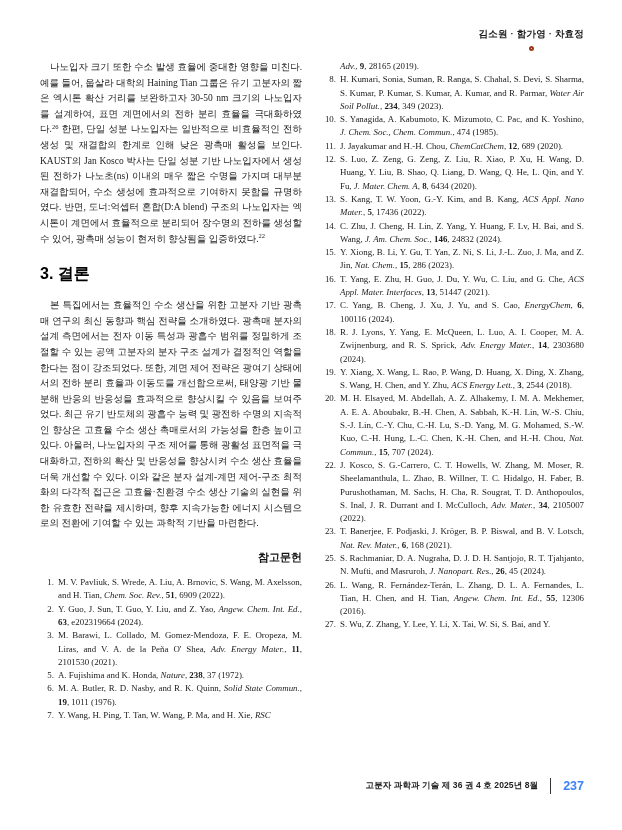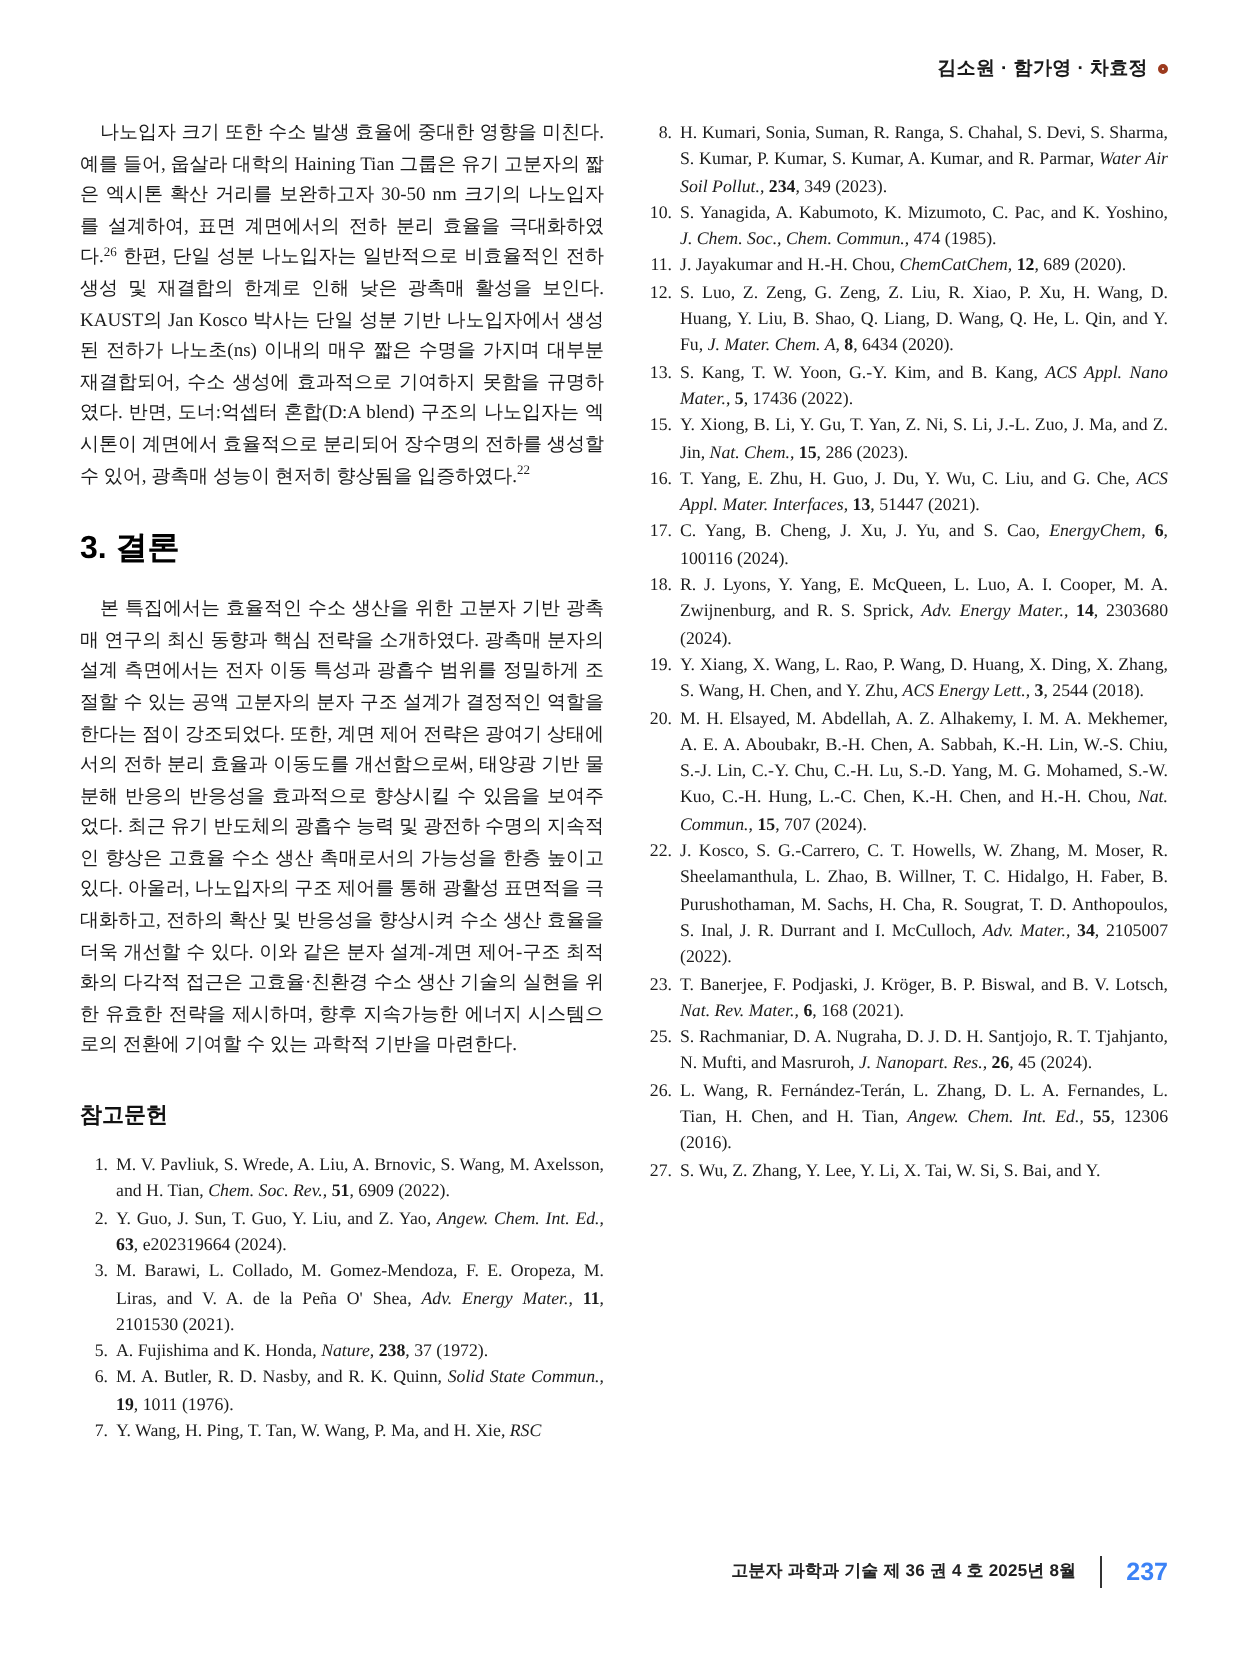--- a/index.html
+++ b/index.html
@@ -12,21 +12,21 @@
   }
   .page {
     position: relative;
     width: 622px; height: 830px;
     background: #ffffff;
     overflow: hidden;
   }
   
   .hdr {
     position: absolute; top: 28px; right: 38px;
-    display: flex; align-items: center; gap: 5px;
+    display: flex; align-items: center; gap: 5px; flex-direction: column;
   }
   .hdr .authors {
     font-family: "Liberation Sans", "DejaVu Sans", sans-serif;
     font-size: 9.5px; font-weight: 700; color: #1a1a1a;
     letter-spacing: 0.2px;
   }
   .orcid {
     display: inline-block;
     width: 5px; height: 5px;
     border: 2.3px solid var(--accent, #9c3a1e);
@@ -44,21 +44,21 @@
     text-align: justify;
   }
   .body-par.indent { text-indent: 10px; }
   h2.sec {
     margin: 17px 0 13px 0;
     font-family: "Liberation Sans", "DejaVu Sans", sans-serif;
     font-size: 16px; font-weight: 700; color: #000000;
   }
   h3.refs-heading {
     margin: 18px 0 11px 0;
-    text-align: left;
+    text-align: right;
     font-family: "Liberation Sans", "DejaVu Sans", sans-serif;
     font-size: 11px; font-weight: 700; color: #111;
   }
   .refs {
     font-size: 8.9px; line-height: 13.3px;
     text-align: justify;
   }
   .ref { padding-left: 18px; text-indent: -18px; }
   .ref-n {
     display: inline-block; width: 14px;
@@ -97,25 +97,27 @@
           <div class="ref"><span class="ref-n">1.</span><span>M. V. Pavliuk, S. Wrede, A. Liu, A. Brnovic, S. Wang, M. Axelsson, and H. Tian, </span><span class="seg-i">Chem. Soc. Rev.</span><span>, </span><span class="seg-b">51</span><span>, 6909 (2022).</span></div>
           <div class="ref"><span class="ref-n">2.</span><span>Y. Guo, J. Sun, T. Guo, Y. Liu, and Z. Yao, </span><span class="seg-i">Angew. Chem. Int. Ed.</span><span>, </span><span class="seg-b">63</span><span>, e202319664 (2024).</span></div>
           <div class="ref"><span class="ref-n">3.</span><span>M. Barawi, L. Collado, M. Gomez-Mendoza, F. E. Oropeza, M. Liras, and V. A. de la Peña O' Shea, </span><span class="seg-i">Adv. Energy Mater.</span><span>, </span><span class="seg-b">11</span><span>, 2101530 (2021).</span></div>
           <div class="ref"><span class="ref-n">5.</span><span>A. Fujishima and K. Honda, </span><span class="seg-i">Nature</span><span>, </span><span class="seg-b">238</span><span>, 37 (1972).</span></div>
           <div class="ref"><span class="ref-n">6.</span><span>M. A. Butler, R. D. Nasby, and R. K. Quinn, </span><span class="seg-i">Solid State Commun.</span><span>, </span><span class="seg-b">19</span><span>, 1011 (1976).</span></div>
           <div class="ref"><span class="ref-n">7.</span><span>Y. Wang, H. Ping, T. Tan, W. Wang, P. Ma, and H. Xie, </span><span class="seg-i">RSC</span></div>
         </div>
     </section>
     <section class="col">
       <div class="refs">
+          <div class="ref"><span class="ref-n"></span><span class="seg-i">Adv.</span><span>, </span><span class="seg-b">9</span><span>, 28165 (2019).</span></div>
           <div class="ref"><span class="ref-n">8.</span><span>H. Kumari, Sonia, Suman, R. Ranga, S. Chahal, S. Devi, S. Sharma, S. Kumar, P. Kumar, S. Kumar, A. Kumar, and R. Parmar, </span><span class="seg-i">Water Air Soil Pollut.</span><span>, </span><span class="seg-b">234</span><span>, 349 (2023).</span></div>
           <div class="ref"><span class="ref-n">10.</span><span>S. Yanagida, A. Kabumoto, K. Mizumoto, C. Pac, and K. Yoshino, </span><span class="seg-i">J. Chem. Soc., Chem. Commun.</span><span>, 474 (1985).</span></div>
           <div class="ref"><span class="ref-n">11.</span><span>J. Jayakumar and H.-H. Chou, </span><span class="seg-i">ChemCatChem</span><span>, </span><span class="seg-b">12</span><span>, 689 (2020).</span></div>
           <div class="ref"><span class="ref-n">12.</span><span>S. Luo, Z. Zeng, G. Zeng, Z. Liu, R. Xiao, P. Xu, H. Wang, D. Huang, Y. Liu, B. Shao, Q. Liang, D. Wang, Q. He, L. Qin, and Y. Fu, </span><span class="seg-i">J. Mater. Chem. A</span><span>, </span><span class="seg-b">8</span><span>, 6434 (2020).</span></div>
           <div class="ref"><span class="ref-n">13.</span><span>S. Kang, T. W. Yoon, G.-Y. Kim, and B. Kang, </span><span class="seg-i">ACS Appl. Nano Mater.</span><span>, </span><span class="seg-b">5</span><span>, 17436 (2022).</span></div>
+          <div class="ref"><span class="ref-n">14.</span><span>C. Zhu, J. Cheng, H. Lin, Z. Yang, Y. Huang, F. Lv, H. Bai, and S. Wang, </span><span class="seg-i">J. Am. Chem. Soc.</span><span>, </span><span class="seg-b">146</span><span>, 24832 (2024).</span></div>
           <div class="ref"><span class="ref-n">15.</span><span>Y. Xiong, B. Li, Y. Gu, T. Yan, Z. Ni, S. Li, J.-L. Zuo, J. Ma, and Z. Jin, </span><span class="seg-i">Nat. Chem.</span><span>, </span><span class="seg-b">15</span><span>, 286 (2023).</span></div>
           <div class="ref"><span class="ref-n">16.</span><span>T. Yang, E. Zhu, H. Guo, J. Du, Y. Wu, C. Liu, and G. Che, </span><span class="seg-i">ACS Appl. Mater. Interfaces</span><span>, </span><span class="seg-b">13</span><span>, 51447 (2021).</span></div>
           <div class="ref"><span class="ref-n">17.</span><span>C. Yang, B. Cheng, J. Xu, J. Yu, and S. Cao, </span><span class="seg-i">EnergyChem</span><span>, </span><span class="seg-b">6</span><span>, 100116 (2024).</span></div>
           <div class="ref"><span class="ref-n">18.</span><span>R. J. Lyons, Y. Yang, E. McQueen, L. Luo, A. I. Cooper, M. A. Zwijnenburg, and R. S. Sprick, </span><span class="seg-i">Adv. Energy Mater.</span><span>, </span><span class="seg-b">14</span><span>, 2303680 (2024).</span></div>
           <div class="ref"><span class="ref-n">19.</span><span>Y. Xiang, X. Wang, L. Rao, P. Wang, D. Huang, X. Ding, X. Zhang, S. Wang, H. Chen, and Y. Zhu, </span><span class="seg-i">ACS Energy Lett.</span><span>, </span><span class="seg-b">3</span><span>, 2544 (2018).</span></div>
           <div class="ref"><span class="ref-n">20.</span><span>M. H. Elsayed, M. Abdellah, A. Z. Alhakemy, I. M. A. Mekhemer, A. E. A. Aboubakr, B.-H. Chen, A. Sabbah, K.-H. Lin, W.-S. Chiu, S.-J. Lin, C.-Y. Chu, C.-H. Lu, S.-D. Yang, M. G. Mohamed, S.-W. Kuo, C.-H. Hung, L.-C. Chen, K.-H. Chen, and H.-H. Chou, </span><span class="seg-i">Nat. Commun.</span><span>, </span><span class="seg-b">15</span><span>, 707 (2024).</span></div>
           <div class="ref"><span class="ref-n">22.</span><span>J. Kosco, S. G.-Carrero, C. T. Howells, W. Zhang, M. Moser, R. Sheelamanthula, L. Zhao, B. Willner, T. C. Hidalgo, H. Faber, B. Purushothaman, M. Sachs, H. Cha, R. Sougrat, T. D. Anthopoulos, S. Inal, J. R. Durrant and I. McCulloch, </span><span class="seg-i">Adv. Mater.</span><span>, </span><span class="seg-b">34</span><span>, 2105007 (2022).</span></div>
           <div class="ref"><span class="ref-n">23.</span><span>T. Banerjee, F. Podjaski, J. Kröger, B. P. Biswal, and B. V. Lotsch, </span><span class="seg-i">Nat. Rev. Mater.</span><span>, </span><span class="seg-b">6</span><span>, 168 (2021).</span></div>
           <div class="ref"><span class="ref-n">25.</span><span>S. Rachmaniar, D. A. Nugraha, D. J. D. H. Santjojo, R. T. Tjahjanto, N. Mufti, and Masruroh, </span><span class="seg-i">J. Nanopart. Res.</span><span>, </span><span class="seg-b">26</span><span>, 45 (2024).</span></div>
           <div class="ref"><span class="ref-n">26.</span><span>L. Wang, R. Fernández-Terán, L. Zhang, D. L. A. Fernandes, L. Tian, H. Chen, and H. Tian, </span><span class="seg-i">Angew. Chem. Int. Ed.</span><span>, </span><span class="seg-b">55</span><span>, 12306 (2016).</span></div>

